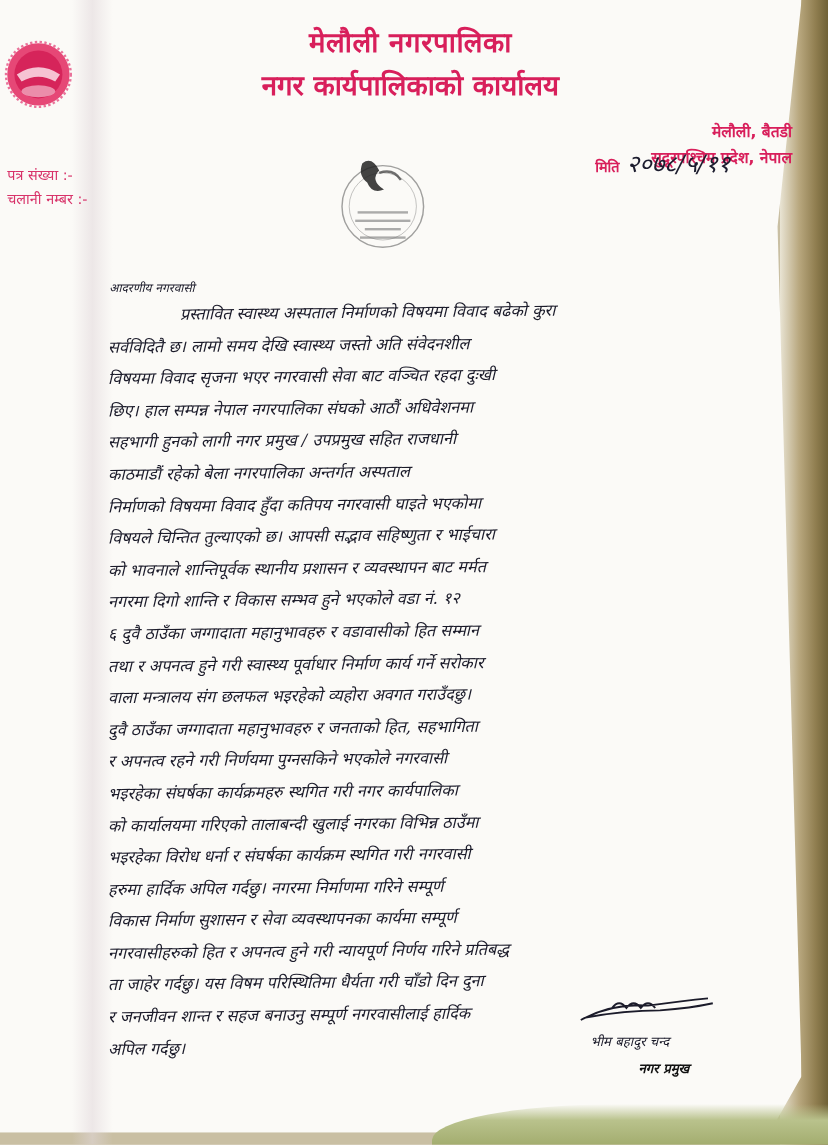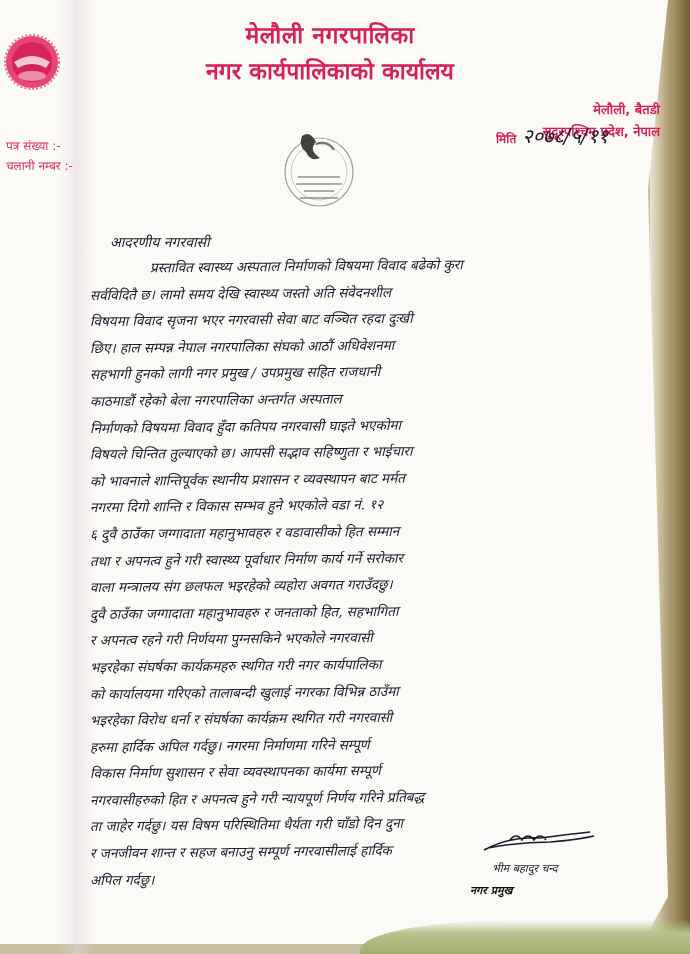--- a/index.html
+++ b/index.html
@@ -28,21 +28,21 @@
       background: linear-gradient(90deg, rgba(235,225,225,0) 0%, rgba(225,215,218,0.55) 50%, rgba(235,225,225,0) 100%);
     }
     .emblem {
       position: absolute; left: 2px; top: 32px; width: 62px; height: 88px;
     }
     .side-labels {
       position: absolute; left: 6px; top: 136px;
       color: #d8336a; font-size: 12px; line-height: 20px;
     }
     .lh-title {
-      position: absolute; left: 0; width: 660px; text-align: center;
+      position: absolute; left: 12px; width: 660px; text-align: center;
       color: #d81f5b; font-weight: bold;
     }
     .lh-title-1 { top: 18px; font-size: 23px; letter-spacing: 0.5px; }
     .lh-title-2 { top: 54px; font-size: 23px; }
     .lh-addr {
       position: absolute; left: 0; width: 660px; text-align: right;
       color: #d81f5b; font-weight: bold;
     }
     .lh-addr-1 { top: 100px; font-size: 13px; }
     .lh-addr-2 { top: 122px; font-size: 13px; }
@@ -55,36 +55,36 @@
     .stamp {
       position: absolute; left: 280px; top: 128px; width: 78px; height: 84px;
     }
     .letter {
       position: absolute; left: 90px; top: 232px; width: 578px;
       color: #1b1b2a;
       font-family: "DejaVu Serif", serif;
       font-style: italic;
       font-size: 13.5px;
     }
-    .salutation { margin-left: 20px; margin-bottom: 4px; font-size: 14px; }
+    .salutation { margin-left: 1px; margin-bottom: 4px; font-size: 10px; }
     .body-line {
       white-space: nowrap; overflow: hidden;
       height: 26.6px; line-height: 26.6px;
       transform: rotate(-0.6deg);
       transform-origin: left center;
     }
     .body-line.first { padding-left: 60px; }
     .signature-block {
       position: absolute; left: 470px; top: 828px; width: 200px;
       color: #1b1b2a; font-family: "DejaVu Serif", serif; font-style: italic;
     }
     .sig-scribble { width: 120px; height: 26px; margin-left: 10px; }
     .sig-line { font-size: 11px; line-height: 22px; white-space: nowrap; }
     .sig-line.l1 { margin-left: 22px; }
-    .sig-line.l2 { }
+    .sig-line.l2 { margin-left: 62px; }
     .sig-line.l3 { margin-left: 10px; }
     .stamp-overlay { font-weight: bold; color: #111; }
   </style>
 </head>
 <body>
 
 <div class="backdrop-right"></div>
 
 <div class="paper"></div>
 <div class="paper-fold"></div>

